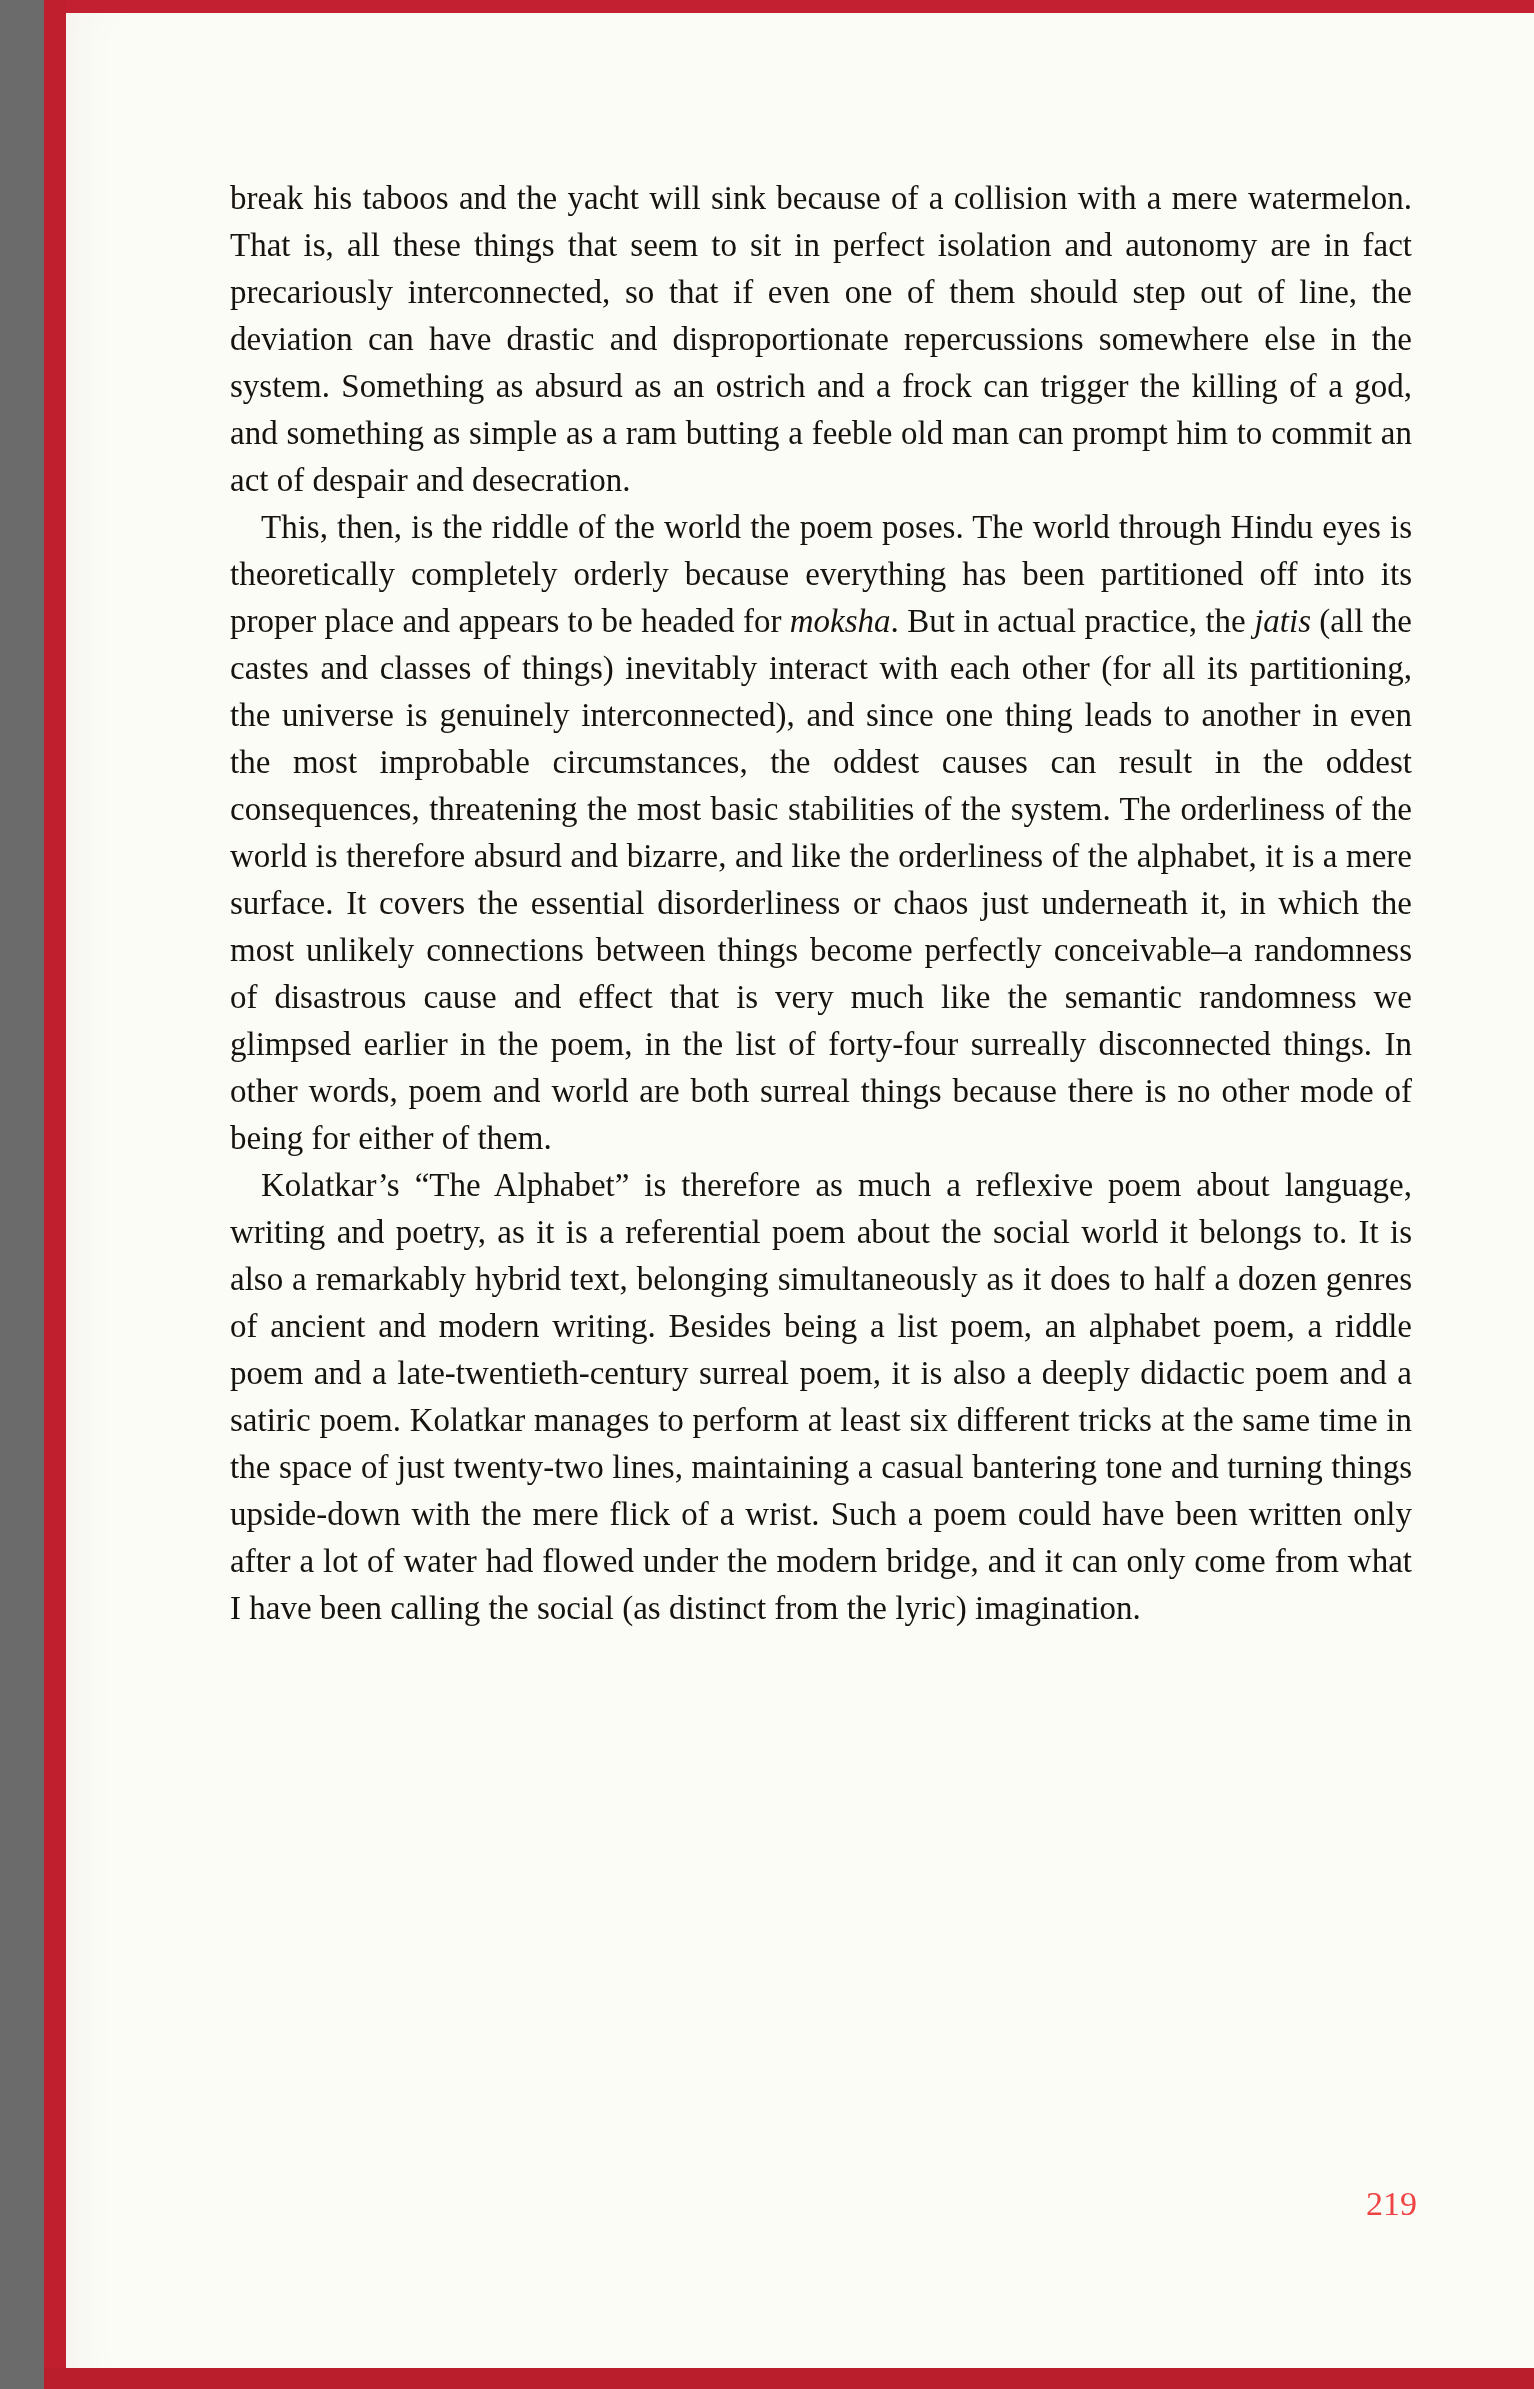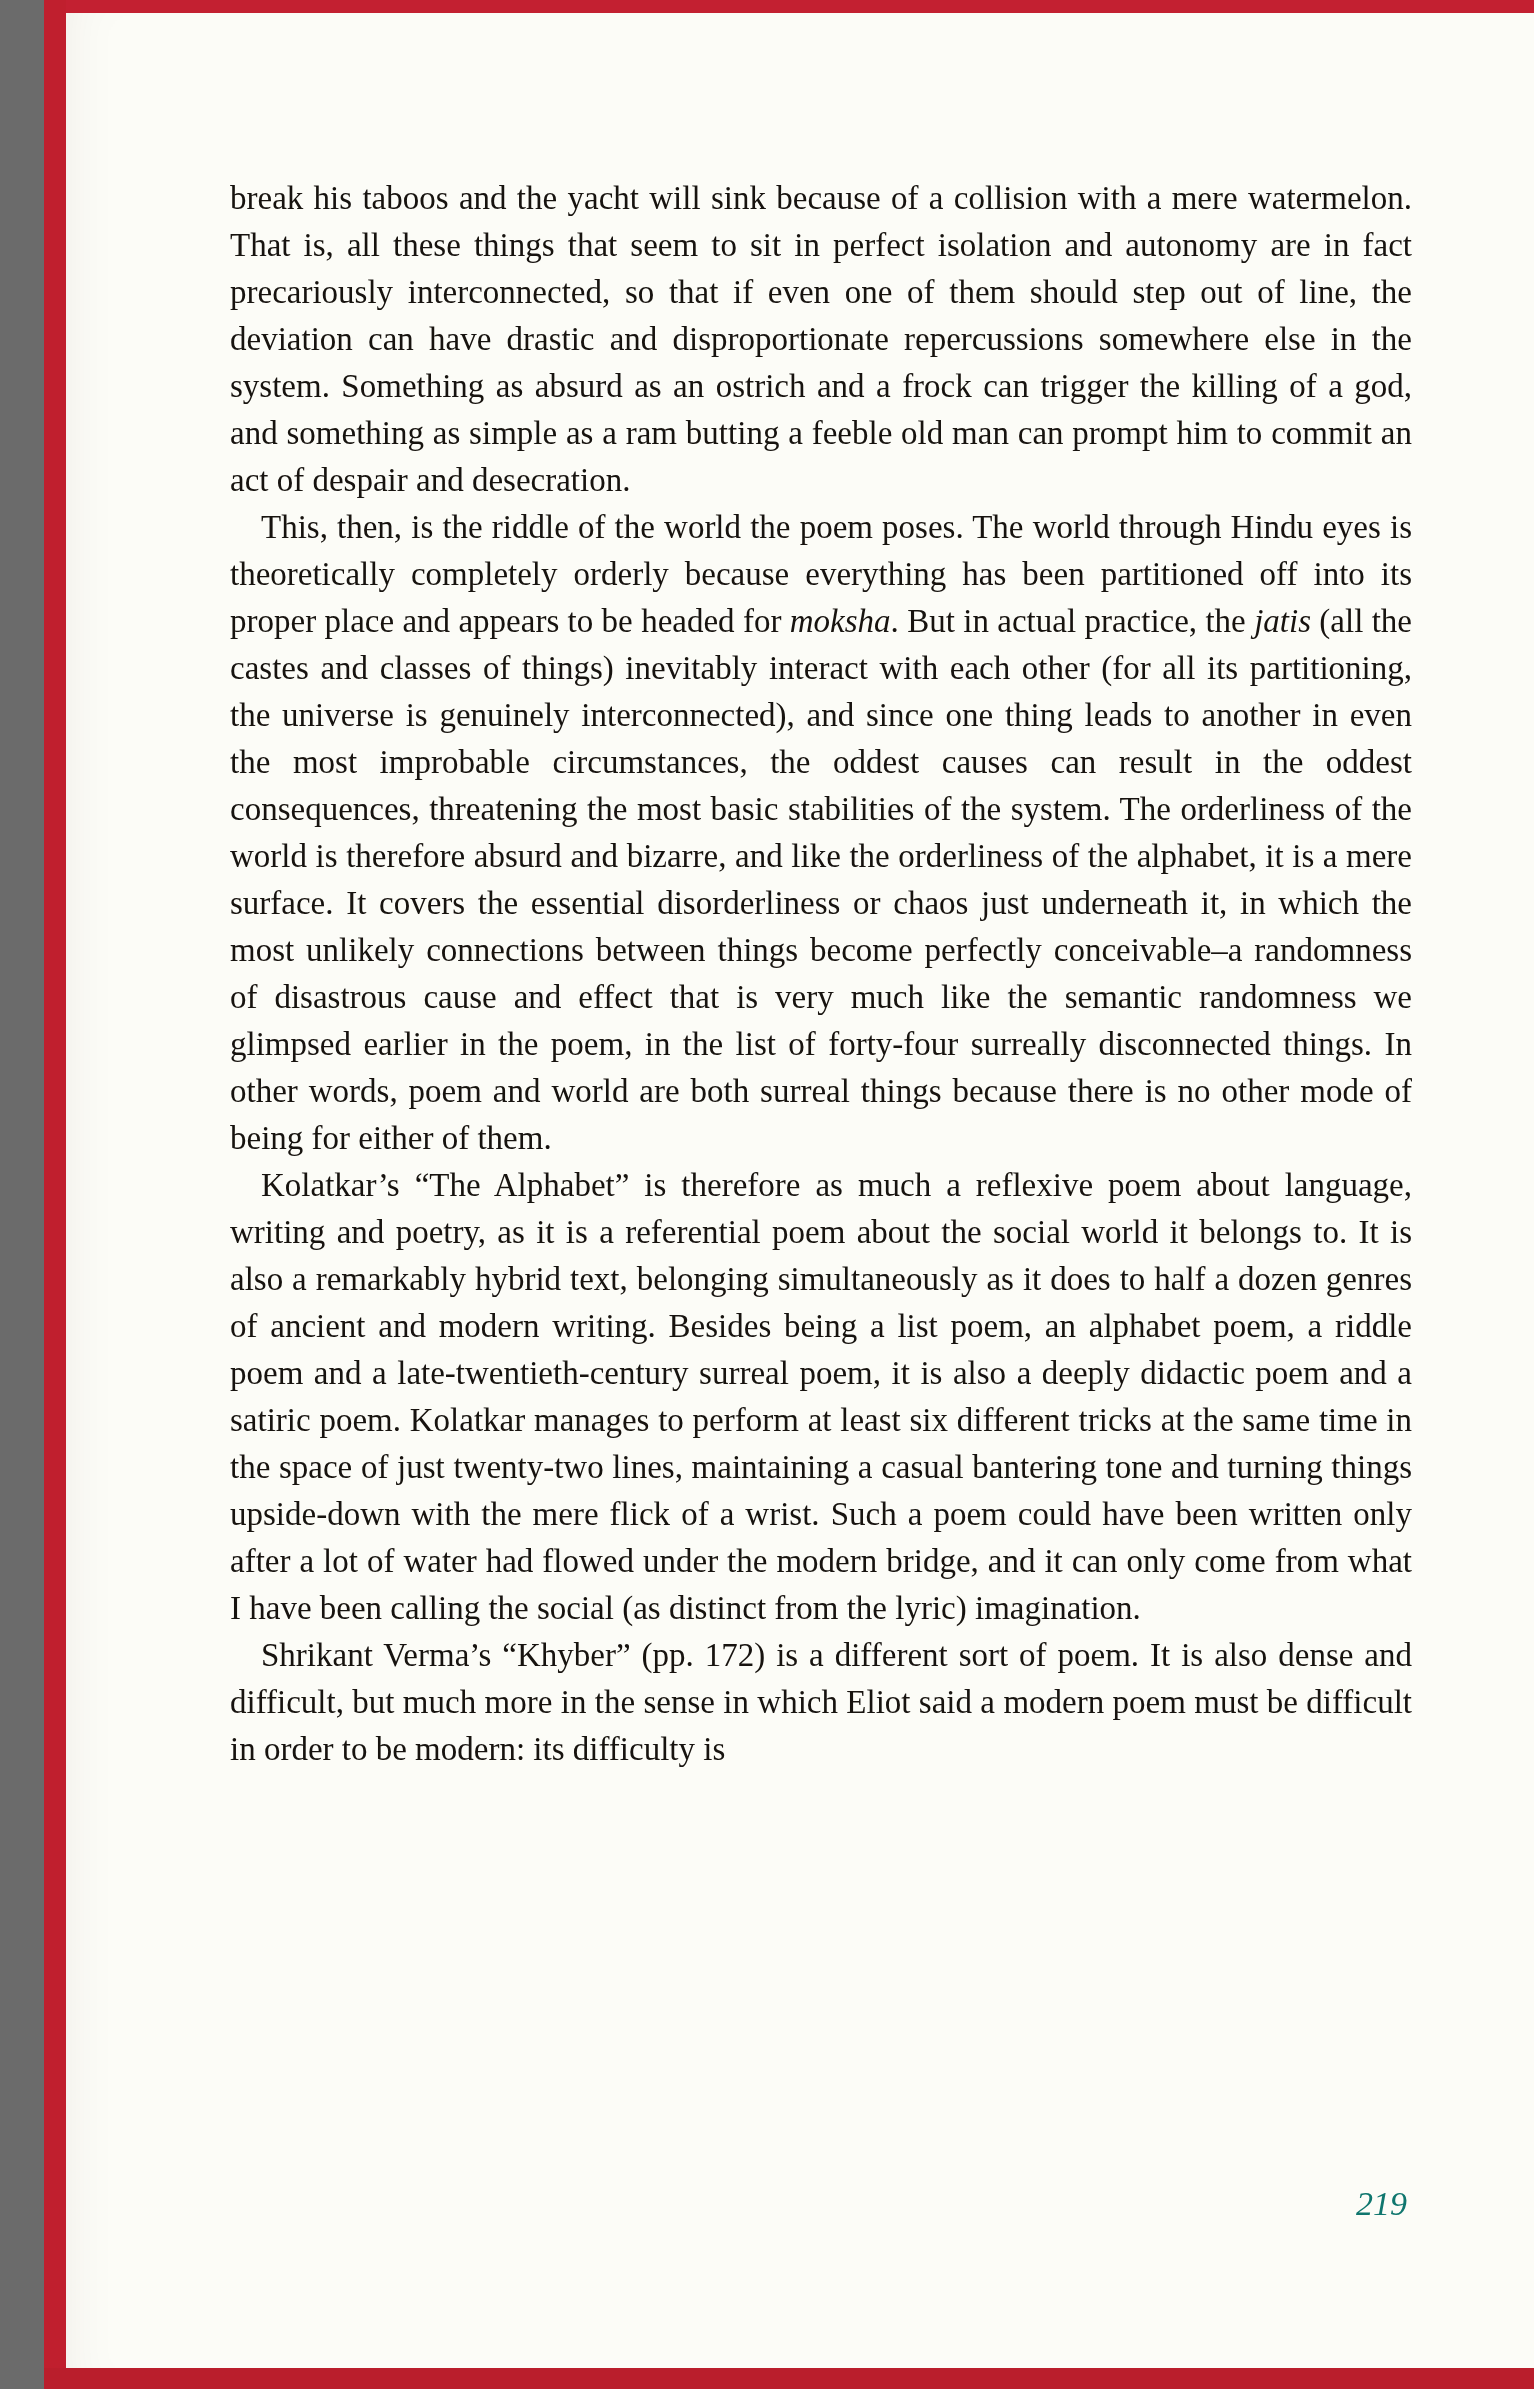--- a/index.html
+++ b/index.html
@@ -35,36 +35,34 @@
     color: #17130f;
     text-align: justify;
   }
   .para { margin: 0; }
   .para.indent { text-indent: 31px; }
   .para em { font-style: italic; }
 
   .page-number {
     position: absolute;
     top: 2185px;
-    right: 171px;
+    right: 161px;
     font-size: 34px;
-    color: #0f766e;
-    font-style: italic;
+    color: #ef4444;
   }
 </style>
 </head>
 <body>
 
 <div class="scan">
   <div class="edge edge-top"></div>
   <div class="edge edge-left"></div>
   <div class="edge edge-bottom"></div>
 
   <div class="text-block">
     <p class="para"><span>break his taboos and the yacht will sink because of a collision with a mere watermelon. That is, all these things that seem to sit in perfect isolation and autonomy are in fact precariously interconnected, so that if even one of them should step out of line, the deviation can have drastic and disproportionate repercussions somewhere else in the system. Something as absurd as an ostrich and a frock can trigger the killing of a god, and something as simple as a ram butting a feeble old man can prompt him to commit an act of despair and desecration.</span></p>
     <p class="para indent"><span>This, then, is the riddle of the world the poem poses. The world through Hindu eyes is theoretically completely orderly because everything has been partitioned off into its proper place and appears to be headed for </span><em>moksha</em><span>. But in actual practice, the </span><em>jatis</em><span> (all the castes and classes of things) inevitably interact with each other (for all its partitioning, the universe is genuinely interconnected), and since one thing leads to another in even the most improbable circumstances, the oddest causes can result in the oddest consequences, threatening the most basic stabilities of the system. The orderliness of the world is therefore absurd and bizarre, and like the orderliness of the alphabet, it is a mere surface. It covers the essential disorderliness or chaos just underneath it, in which the most unlikely connections between things become perfectly conceivable–a randomness of disastrous cause and effect that is very much like the semantic randomness we glimpsed earlier in the poem, in the list of forty-four surreally disconnected things. In other words, poem and world are both surreal things because there is no other mode of being for either of them.</span></p>
     <p class="para indent"><span>Kolatkar’s “The Alphabet” is therefore as much a reflexive poem about language, writing and poetry, as it is a referential poem about the social world it belongs to. It is also a remarkably hybrid text, belonging simultaneously as it does to half a dozen genres of ancient and modern writing. Besides being a list poem, an alphabet poem, a riddle poem and a late-twentieth-century surreal poem, it is also a deeply didactic poem and a satiric poem. Kolatkar manages to perform at least six different tricks at the same time in the space of just twenty-two lines, maintaining a casual bantering tone and turning things upside-down with the mere flick of a wrist. Such a poem could have been written only after a lot of water had flowed under the modern bridge, and it can only come from what I have been calling the social (as distinct from the lyric) imagination.</span></p>
-    <p class="para indent"><span>Shrikant Verma’s “Khyber” (pp. 172) is a different sort of poem. It is also dense and difficult, but much more in the sense in which Eliot said a modern poem must be difficult in order to be modern: its difficulty is</span></p>
   </div>
 
   <div class="page-number">219</div>
 </div>
 
 
 </body></html>

